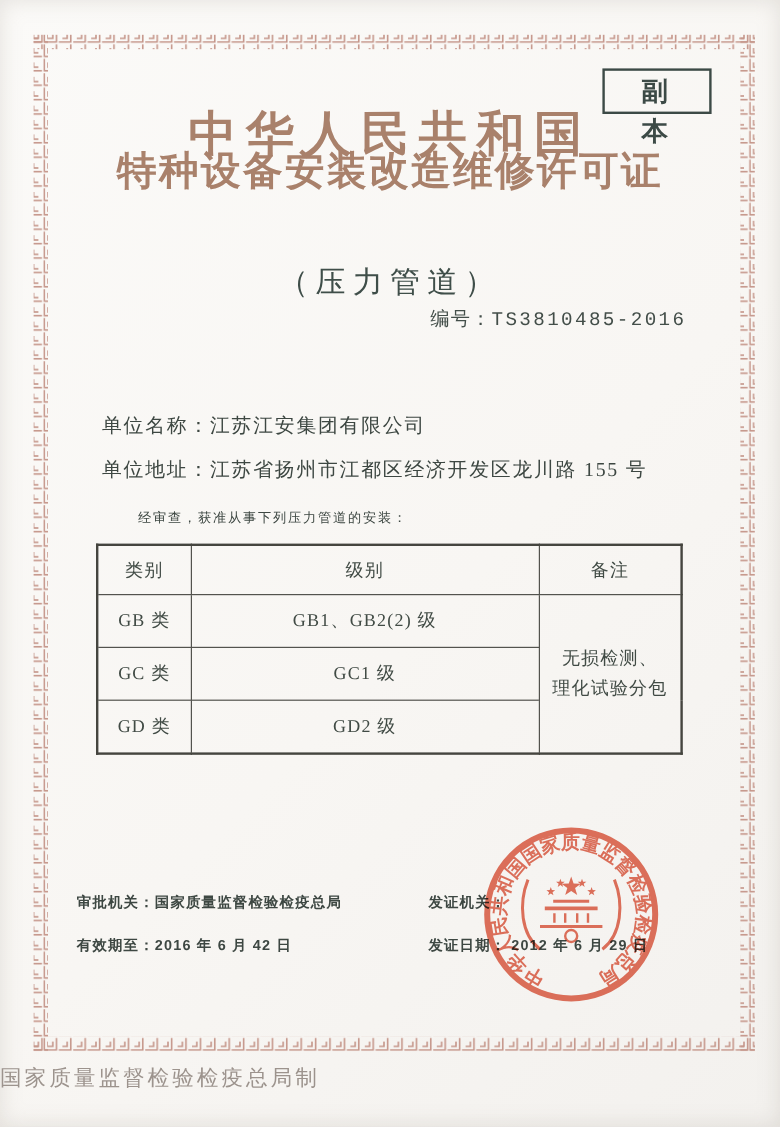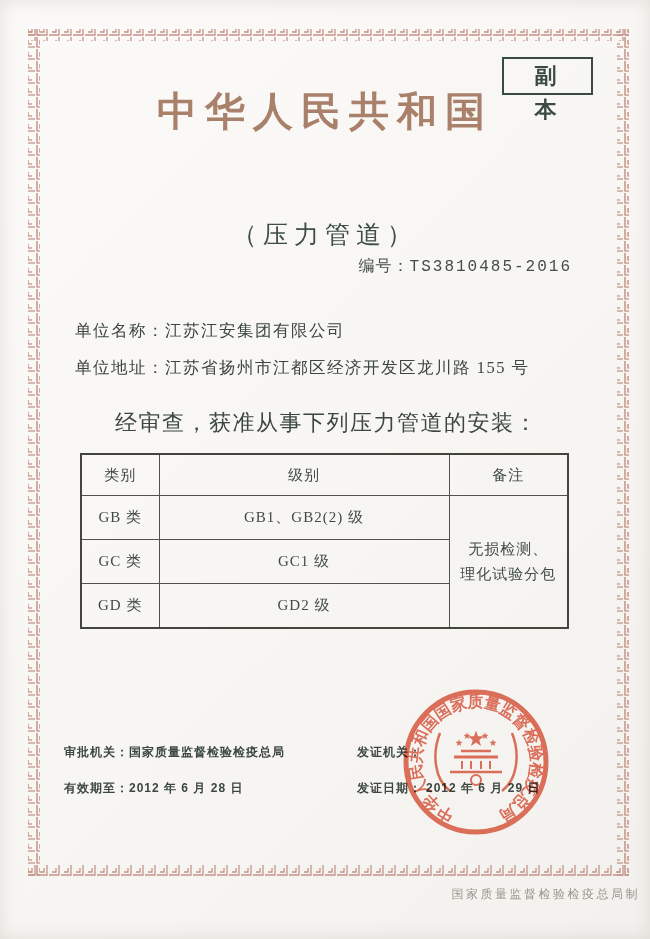--- a/index.html
+++ b/index.html
@@ -34,24 +34,24 @@
   .title-en2{top:184px;font-size:16px;}
   .subtitle{
     left:0;top:218px;width:650px;text-align:center;
     font-size:25px;color:#3f4e49;letter-spacing:6px;
     font-family:"Liberation Sans","DejaVu Sans",sans-serif;
   }
   .license-no{
     top:256px;right:78px;font-size:16px;color:#434e49;letter-spacing:1px;
   }
   .license-no .val{font-family:"Liberation Mono","DejaVu Sans Mono",monospace;letter-spacing:2px;}
-  .info-line{left:75px;font-size:16.5px;color:#3d4742;letter-spacing:1.5px;}
+  .info-line{left:85px;font-size:16.5px;color:#3d4742;letter-spacing:1.5px;margin-top:24px;}
   .line-name{top:320px;}
   .line-addr{top:357px;}
-  .intro-line{left:115px;top:408px;font-size:22px;color:#3d4742;letter-spacing:1.5px;}
+  .intro-line{left:115px;top:424px;font-size:11px;color:#3d4742;letter-spacing:1.5px;}
   table.scope{
     position:absolute;left:80px;top:453px;width:487px;
     border-collapse:collapse;table-layout:fixed;
     font-size:15px;color:#414b45;
   }
   table.scope th,table.scope td{
     border:1.5px solid #53534e;text-align:center;font-weight:normal;
     letter-spacing:1px;padding:0 8px;
   }
   table.scope{border:2px solid #45453f;}
@@ -63,22 +63,22 @@
   }
   col.c1{width:78px;} col.c2{width:290px;} col.c3{width:119px;}
   .bottom-line{font-size:12px;font-weight:700;color:#3d4742;letter-spacing:1px;}
   .approve{left:64px;top:744px;}
   .issue-org{left:357px;top:744px;}
   .valid{left:64px;top:780px;}
   .issue-date{left:357px;top:780px;}
   .bottom-line .num{font-family:"Liberation Sans","DejaVu Sans",sans-serif;}
   .seal-wrap{left:401px;top:687px;width:150px;height:150px;mix-blend-mode:multiply;opacity:.92;}
   .footer-line{
-    left:0;top:886px;width:640px;text-align:right;
-    font-size:12px;color:#9c938d;letter-spacing:2.5px;
+    left:0;top:886px;width:640px;text-align:left;
+    font-size:18px;color:#9c938d;letter-spacing:2.5px;
   }
 </style>
 </head>
 <body>
 
 <div class="page">
 
   <svg class="abs frame" width="650" height="939" aria-hidden="true">
     <defs>
       <pattern id="mh" width="12" height="12" patternUnits="userSpaceOnUse">
@@ -92,20 +92,21 @@
     </defs>
     <rect x="28" y="29" width="601" height="12" fill="url(#mh)"></rect>
     <rect x="28" y="864" width="601" height="12" fill="url(#mh)"></rect>
     <rect x="28" y="29" width="12" height="847" fill="url(#mv)"></rect>
     <rect x="617" y="29" width="12" height="847" fill="url(#mv)"></rect>
   </svg>
 
   <div class="abs copy-badge">副 本</div>
 
   <div class="abs title-cn1">中华人民共和国</div>
+  <div class="abs title-cn2">特种设备安装改造维修许可证</div>
   <div class="abs subtitle">（压力管道）</div>
 
   <div class="abs license-no">
     <span>编号：</span><span class="val">TS3810485-2016</span>
   </div>
 
   <div class="abs info-line line-name">
     <span>单位名称：</span><span>江苏江安集团有限公司</span>
   </div>
   <div class="abs info-line line-addr">
@@ -143,21 +144,21 @@
   </tbody>
     </table>
 
   <div class="abs bottom-line approve">
     <span>审批机关：</span><span>国家质量监督检验检疫总局</span>
   </div>
   <div class="abs bottom-line issue-org">
     <span>发证机关：</span>
   </div>
   <div class="abs bottom-line valid">
-    <span>有效期至：</span><span class="num">2012 年 6 月 28 日</span>
+    <span>有效期至：</span><span class="num">2016 年 6 月 42 日</span>
   </div>
   <div class="abs bottom-line issue-date">
     <span>发证日期：</span> <span class="num">2012 年 6 月 29 日</span>
   </div>
 
   <svg class="abs seal-wrap" width="150" height="150" viewBox="0 0 150 150">
     <defs>
       <path id="ringPath" d="M75,130 A55,55 0 1,1 75,20 A55,55 0 1,1 75,130" fill="none"></path>
       <path id="star" d="M0,-10 L2.35,-3.24 L9.51,-3.09 L3.8,1.24 L5.88,8.09 L0,4 L-5.88,8.09 L-3.8,1.24 L-9.51,-3.09 L-2.35,-3.24 Z"></path>
     </defs>

